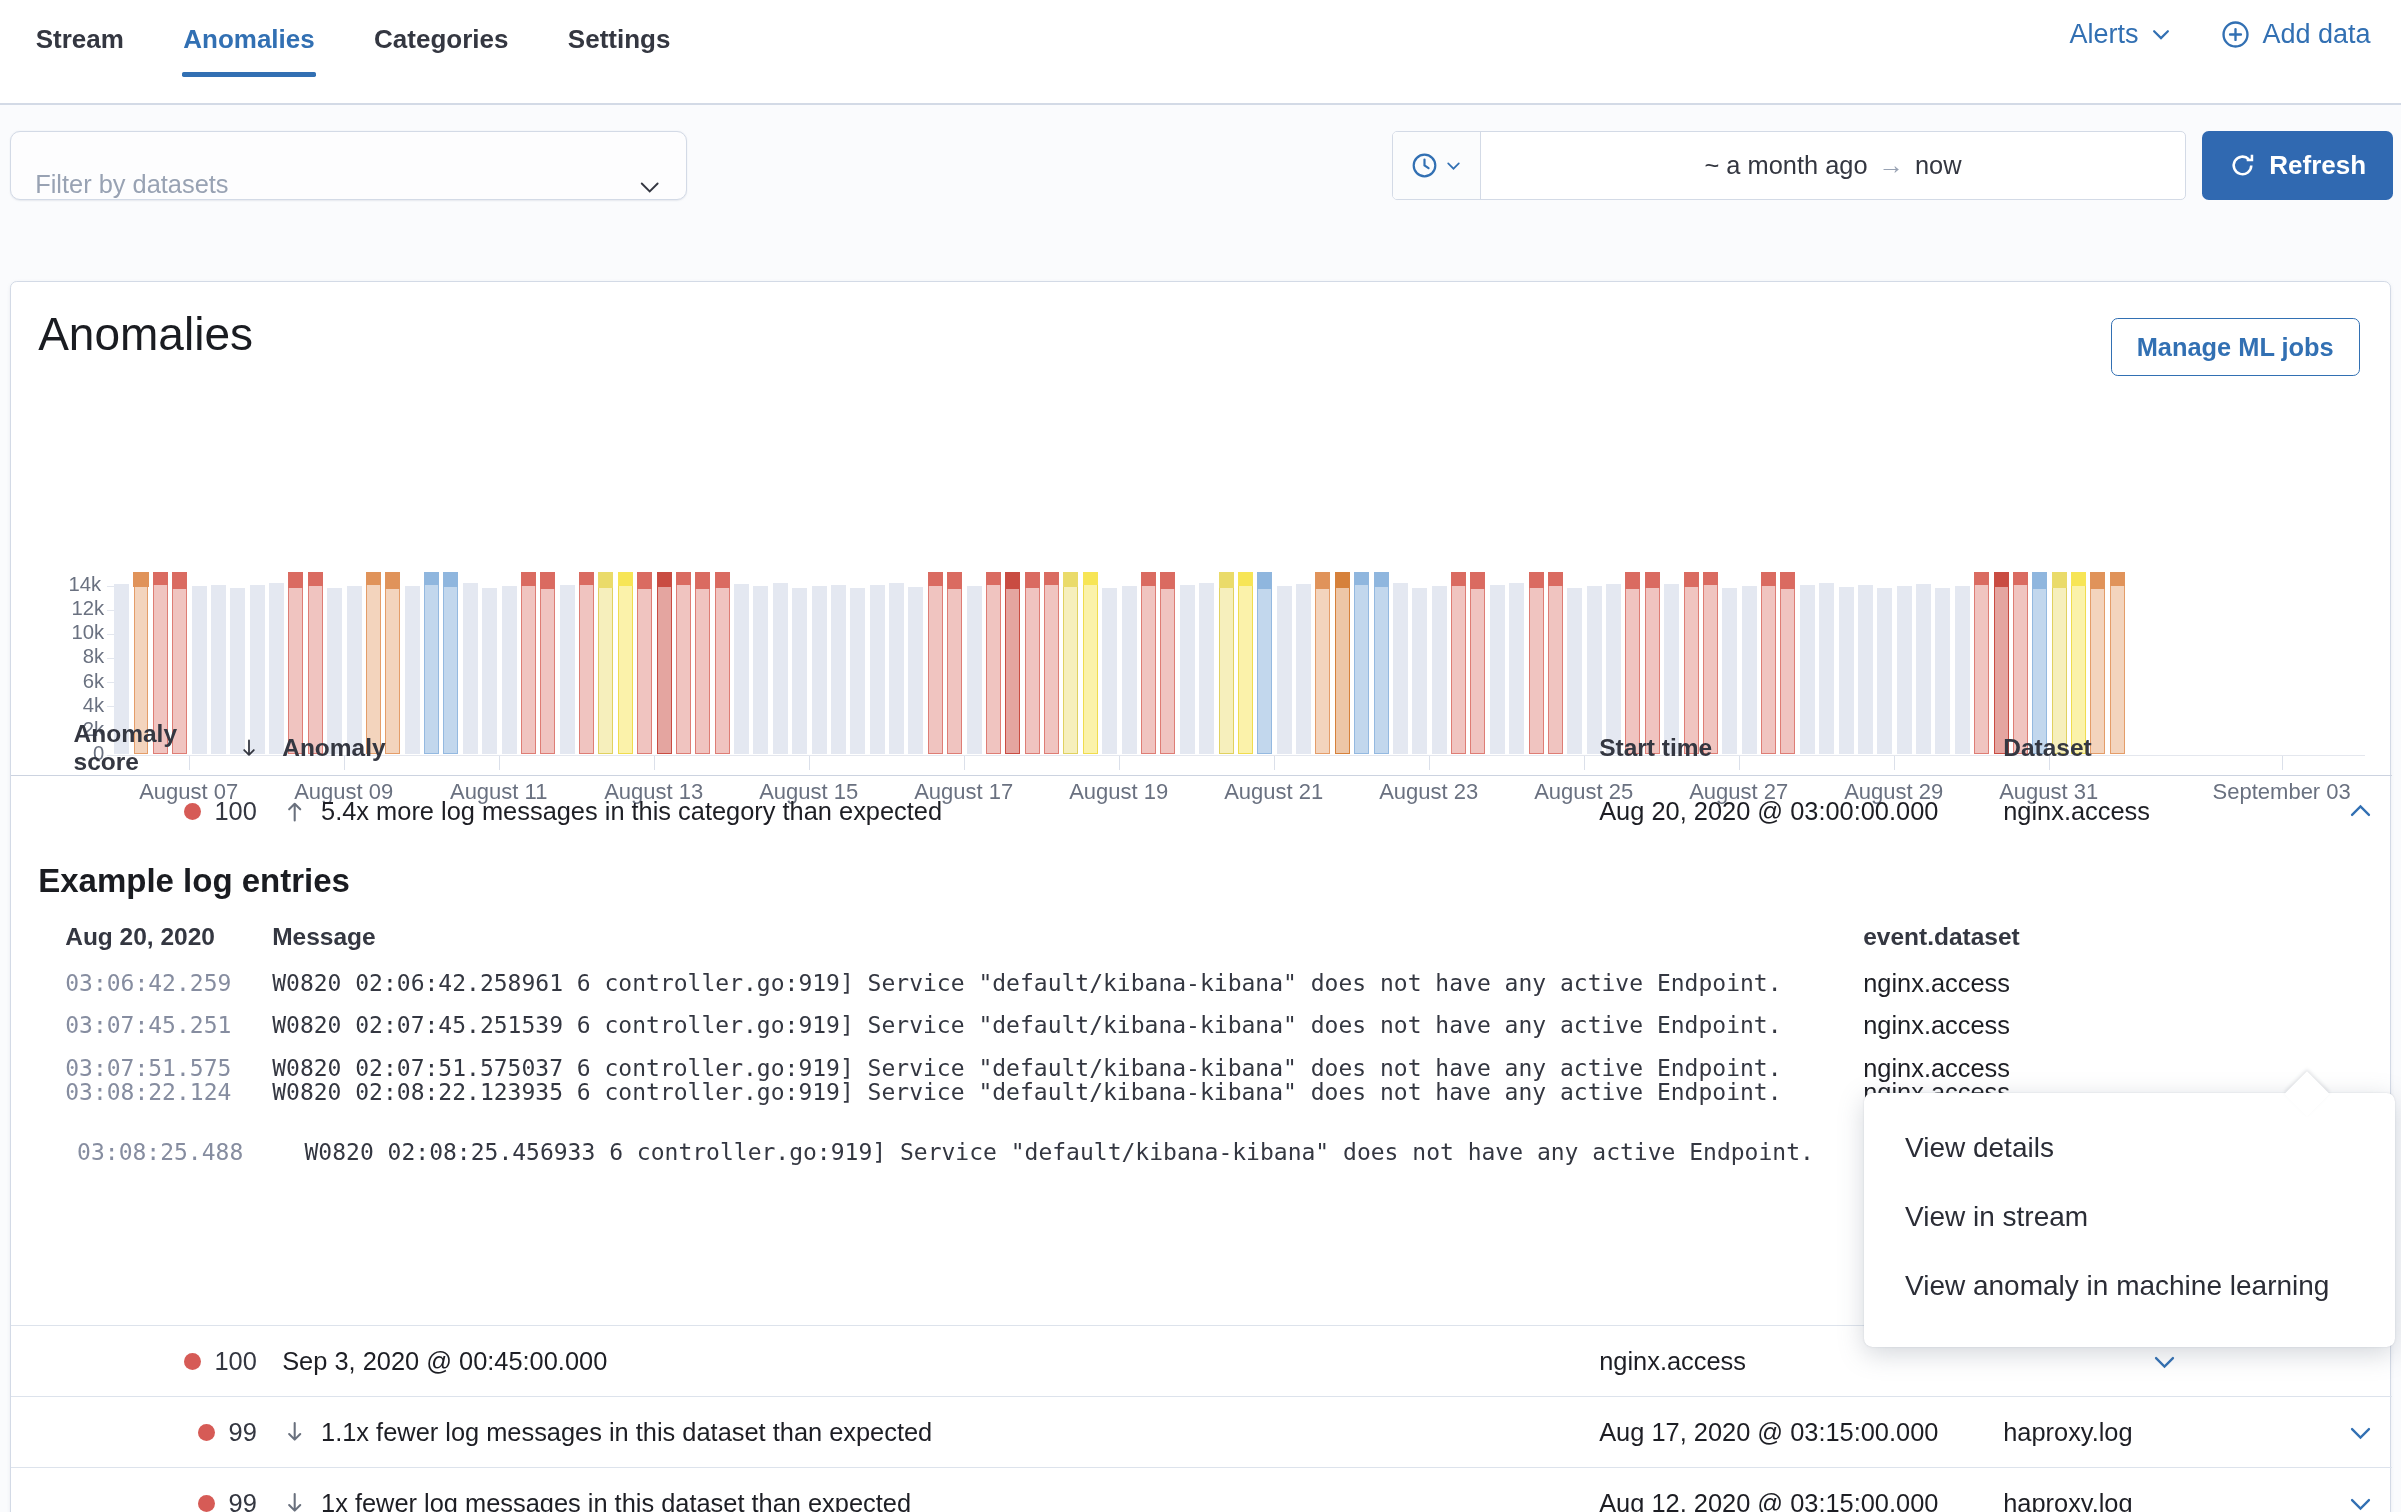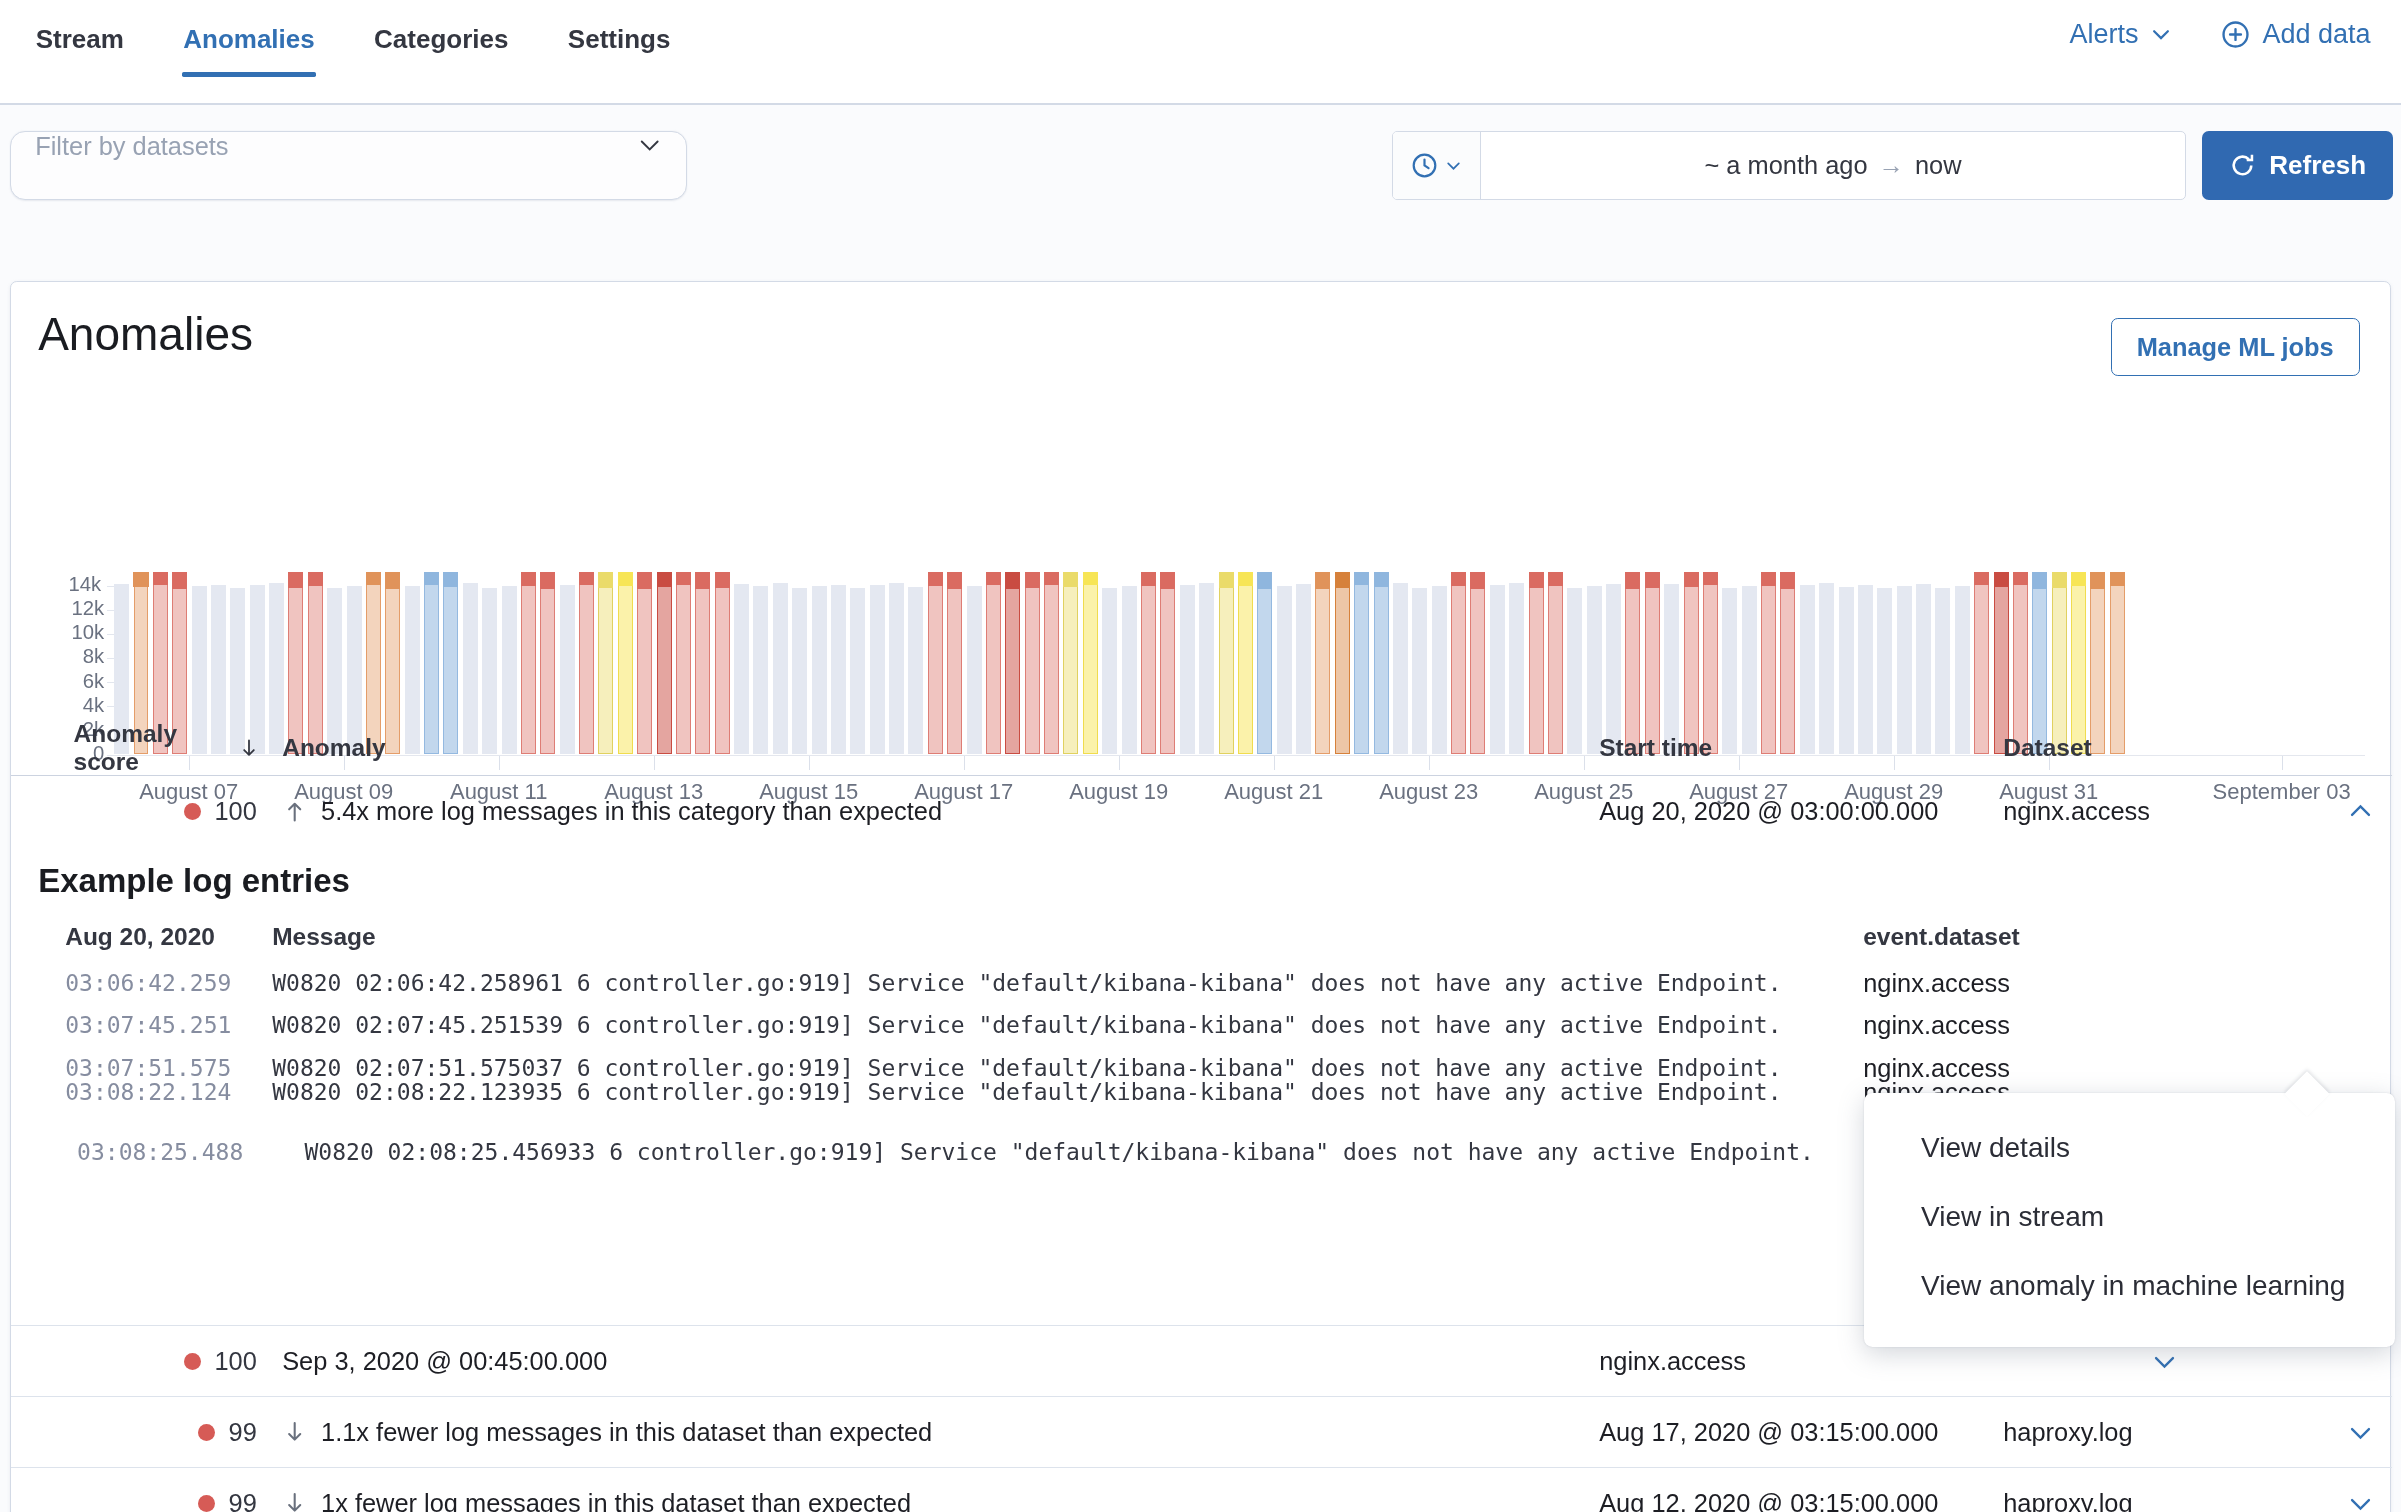--- a/index.html
+++ b/index.html
@@ -22,21 +22,21 @@
   .tab{font-size:26px;font-weight:600;color:var(--text);padding:12px 1.7px 22px 1.7px;position:relative;cursor:pointer;}
   .tab.active{color:var(--accent);}
   .tab.active::after{content:"";position:absolute;left:0;right:0;bottom:0;height:5.1px;background:var(--accent);border-radius:1.7px;}
   .nav-right{position:absolute;right:30.5px;top:18.6px;display:flex;align-items:center;gap:49px;}
   .nav-link{display:flex;align-items:center;gap:12px;color:var(--accent);font-size:27px;cursor:pointer;}
   .nav-divider{position:absolute;left:0;top:103px;width:100%;height:1.7px;background:var(--border);}
 
   
   .band{position:absolute;left:0;top:105px;width:100%;height:1408px;background:var(--pagebg);}
   .combo{position:absolute;left:10.2px;top:131px;width:677px;height:69px;background:#fdfdfe;
-    border:0.8px solid var(--border);border-radius:15px;display:flex;align-items:flex-start;
+    border:0.8px solid var(--border);border-radius:10px;display:flex;align-items:flex-end;
     padding:0 24px;box-shadow:0 0.8px 1.7px rgba(152,162,179,.2);cursor:pointer;}
   .combo .ph{font-size:25.4px;color:#98a2b3;flex:1;}
   .timegroup{position:absolute;left:1392px;top:131px;width:794px;height:69px;background:#fff;
     border:0.8px solid var(--border);border-radius:5.1px;display:flex;align-items:stretch;overflow:hidden;}
   .time-quick{width:88px;display:flex;align-items:center;justify-content:center;gap:6.8px;
     background:#fbfcfd;border-right:0.8px solid var(--border);cursor:pointer;}
   .time-display{flex:1;display:flex;align-items:center;justify-content:center;gap:11px;
     font-size:25.4px;color:var(--text);cursor:pointer;}
   .time-arrow{color:#98a2b3;font-size:25.4px;}
   .btn-refresh{position:absolute;left:2202px;top:131px;width:191px;height:69px;background:#3069b1;
@@ -90,21 +90,21 @@
   .btn-more{position:absolute;left:2262px;top:438px;width:68px;height:54px;background:#3069b1;
     border:none;border-radius:8.5px;display:flex;align-items:center;justify-content:center;gap:6px;cursor:pointer;}
   .btn-more i{width:11px;height:11px;border:2.5px solid #fff;display:block;}
 
   
   .popover{position:absolute;left:1864px;top:1093px;width:531px;height:254px;background:#fff;
     border-radius:8.5px;box-shadow:0 6.8px 25.4px rgba(100,110,130,.28),0 0 1.7px rgba(100,110,130,.25);z-index:50;}
   .pop-arrow{position:absolute;left:2291px;top:1078px;width:32px;height:32px;background:#fff;
     transform:rotate(45deg);box-shadow:-1.7px -1.7px 3.4px rgba(100,110,130,.18);z-index:51;}
   .menu{position:absolute;inset:0;z-index:52;display:flex;flex-direction:column;padding:20.3px 0;}
-  .menu-item{height:69px;display:flex;align-items:center;padding:0 41px;font-size:28px;color:#2b2d36;cursor:pointer;margin-left:16px;}
+  .menu-item{height:69px;display:flex;align-items:center;padding:0 41px;font-size:28px;color:#2b2d36;cursor:pointer;}
 
   svg{display:block;}
 </style>
 </head>
 <body>
 
 <div class="app">
 
   <div class="topnav">
     <div class="tabs">

